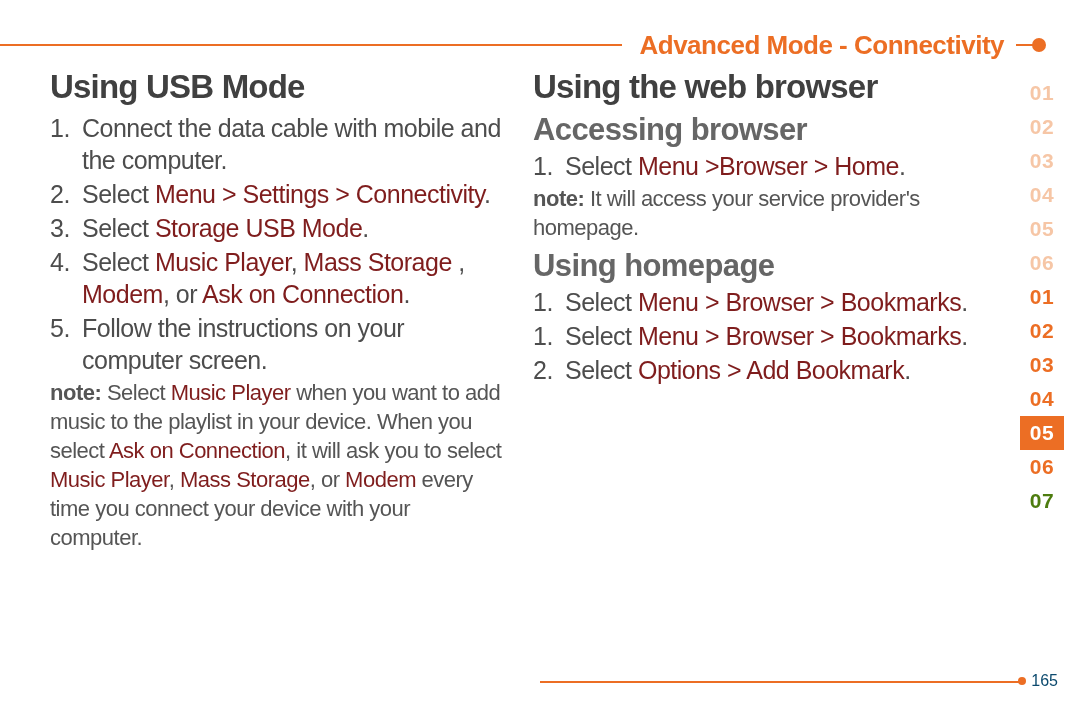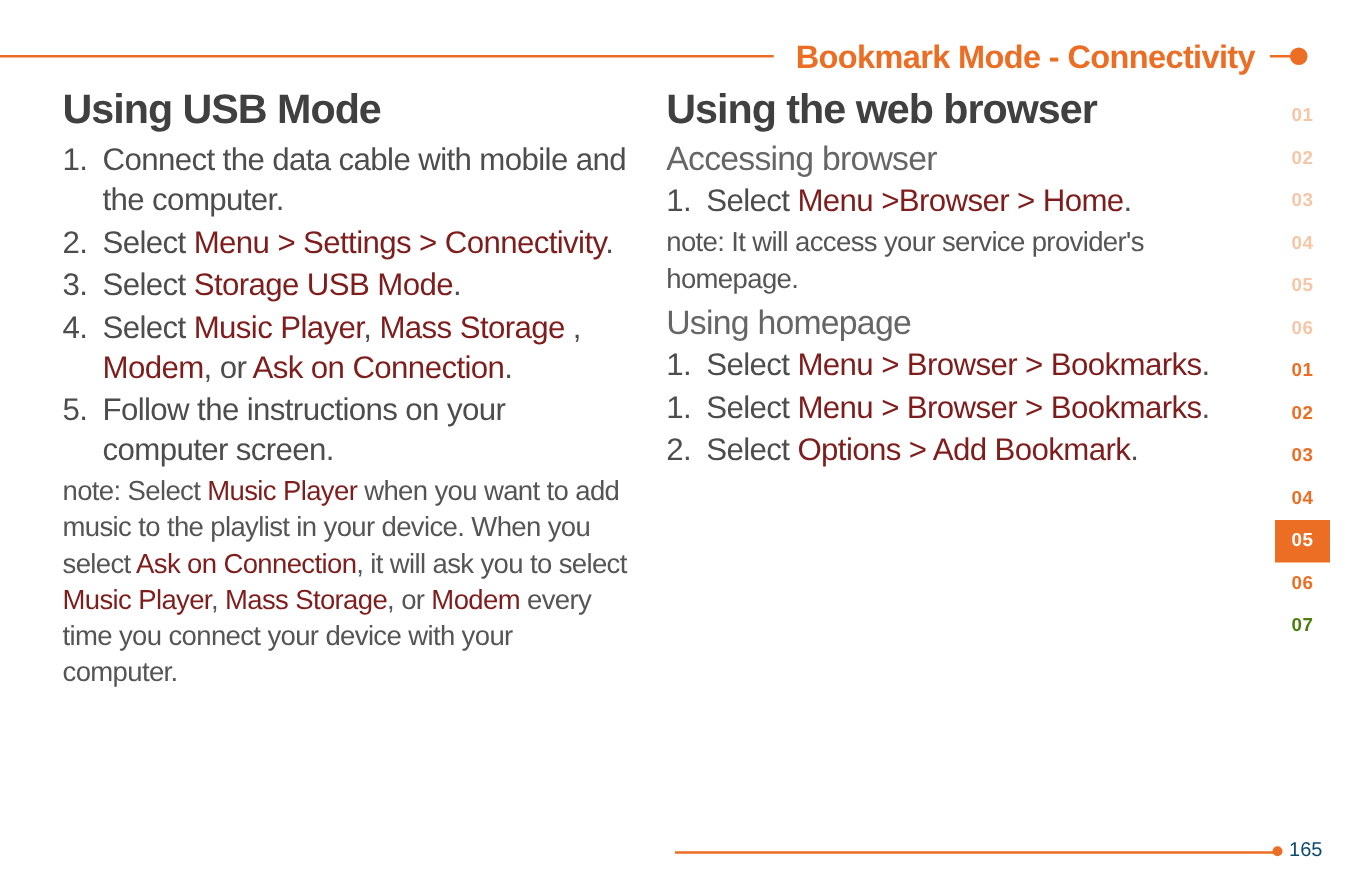--- a/index.html
+++ b/index.html
@@ -60,22 +60,22 @@
     width: 455px;
   }
   h1 {
     font-size: 33px;
     font-weight: 600;
     color: #404040;
     margin-bottom: 6px;
     letter-spacing: -0.8px;
   }
   h2 {
-    font-size: 27px;
-    font-weight: 400;
+    font-size: 31px;
+    font-weight: 700;
     color: #666;
     margin-top: 6px;
     margin-bottom: 2px;
     letter-spacing: -0.6px;
   }
   ol {
     list-style: none;
     padding-left: 32px;
     counter-reset: item;
   }
@@ -92,33 +92,33 @@
     left: -32px;
     top: 0;
   }
   .note {
     font-size: 22px;
     line-height: 1.32;
     color: #555;
     letter-spacing: -0.5px;
     margin-top: 2px;
   }
-  .note .note-label { font-weight: 400; }
+  .note .note-label { font-weight: 700; }
   .sidebar {
     position: absolute;
     top: 76px;
     right: 16px;
     width: 44px;
   }
   .side-item {
     width: 44px;
     height: 34px;
     line-height: 34px;
     text-align: center;
-    font-size: 15px;
+    font-size: 21px;
     font-weight: 700;
     letter-spacing: 0.5px;
     color: #f6c6a6;
   }
   .side-item.dark { color: #ec6e24; }
   .side-item.active { background: #ec6e24; color: #fff; }
   .side-item.grey { color: #4d7c0f; }
   .footer {
     position: absolute;
     bottom: 12px;
@@ -149,21 +149,21 @@
     top: 0;
     font-size: 16px;
     color: #0c4a6e;
   }
 </style>
 </head>
 <body>
 
 <div class="header-wrap">
   <div class="header-line"></div>
-  <div class="header-label">Bookmark Mode - Connectivity</div>
+  <div class="header-label">Advanced Mode - Connectivity</div>
   <div class="header-dot"></div>
 </div>
 
 <div class="columns">
   <div class="col">
     <h1>Using USB Mode</h1>
     <ol>
       <li><span class="num">1.</span><span> Connect the data cable with mobile and the computer.</span></li>
       <li><span class="num">2.</span><span>Select </span><span class="orange">Menu &gt; Settings &gt; Connectivity</span><span>.</span></li>
       <li><span class="num">3.</span><span>Select </span><span class="orange">Storage USB Mode</span><span>.</span></li>

